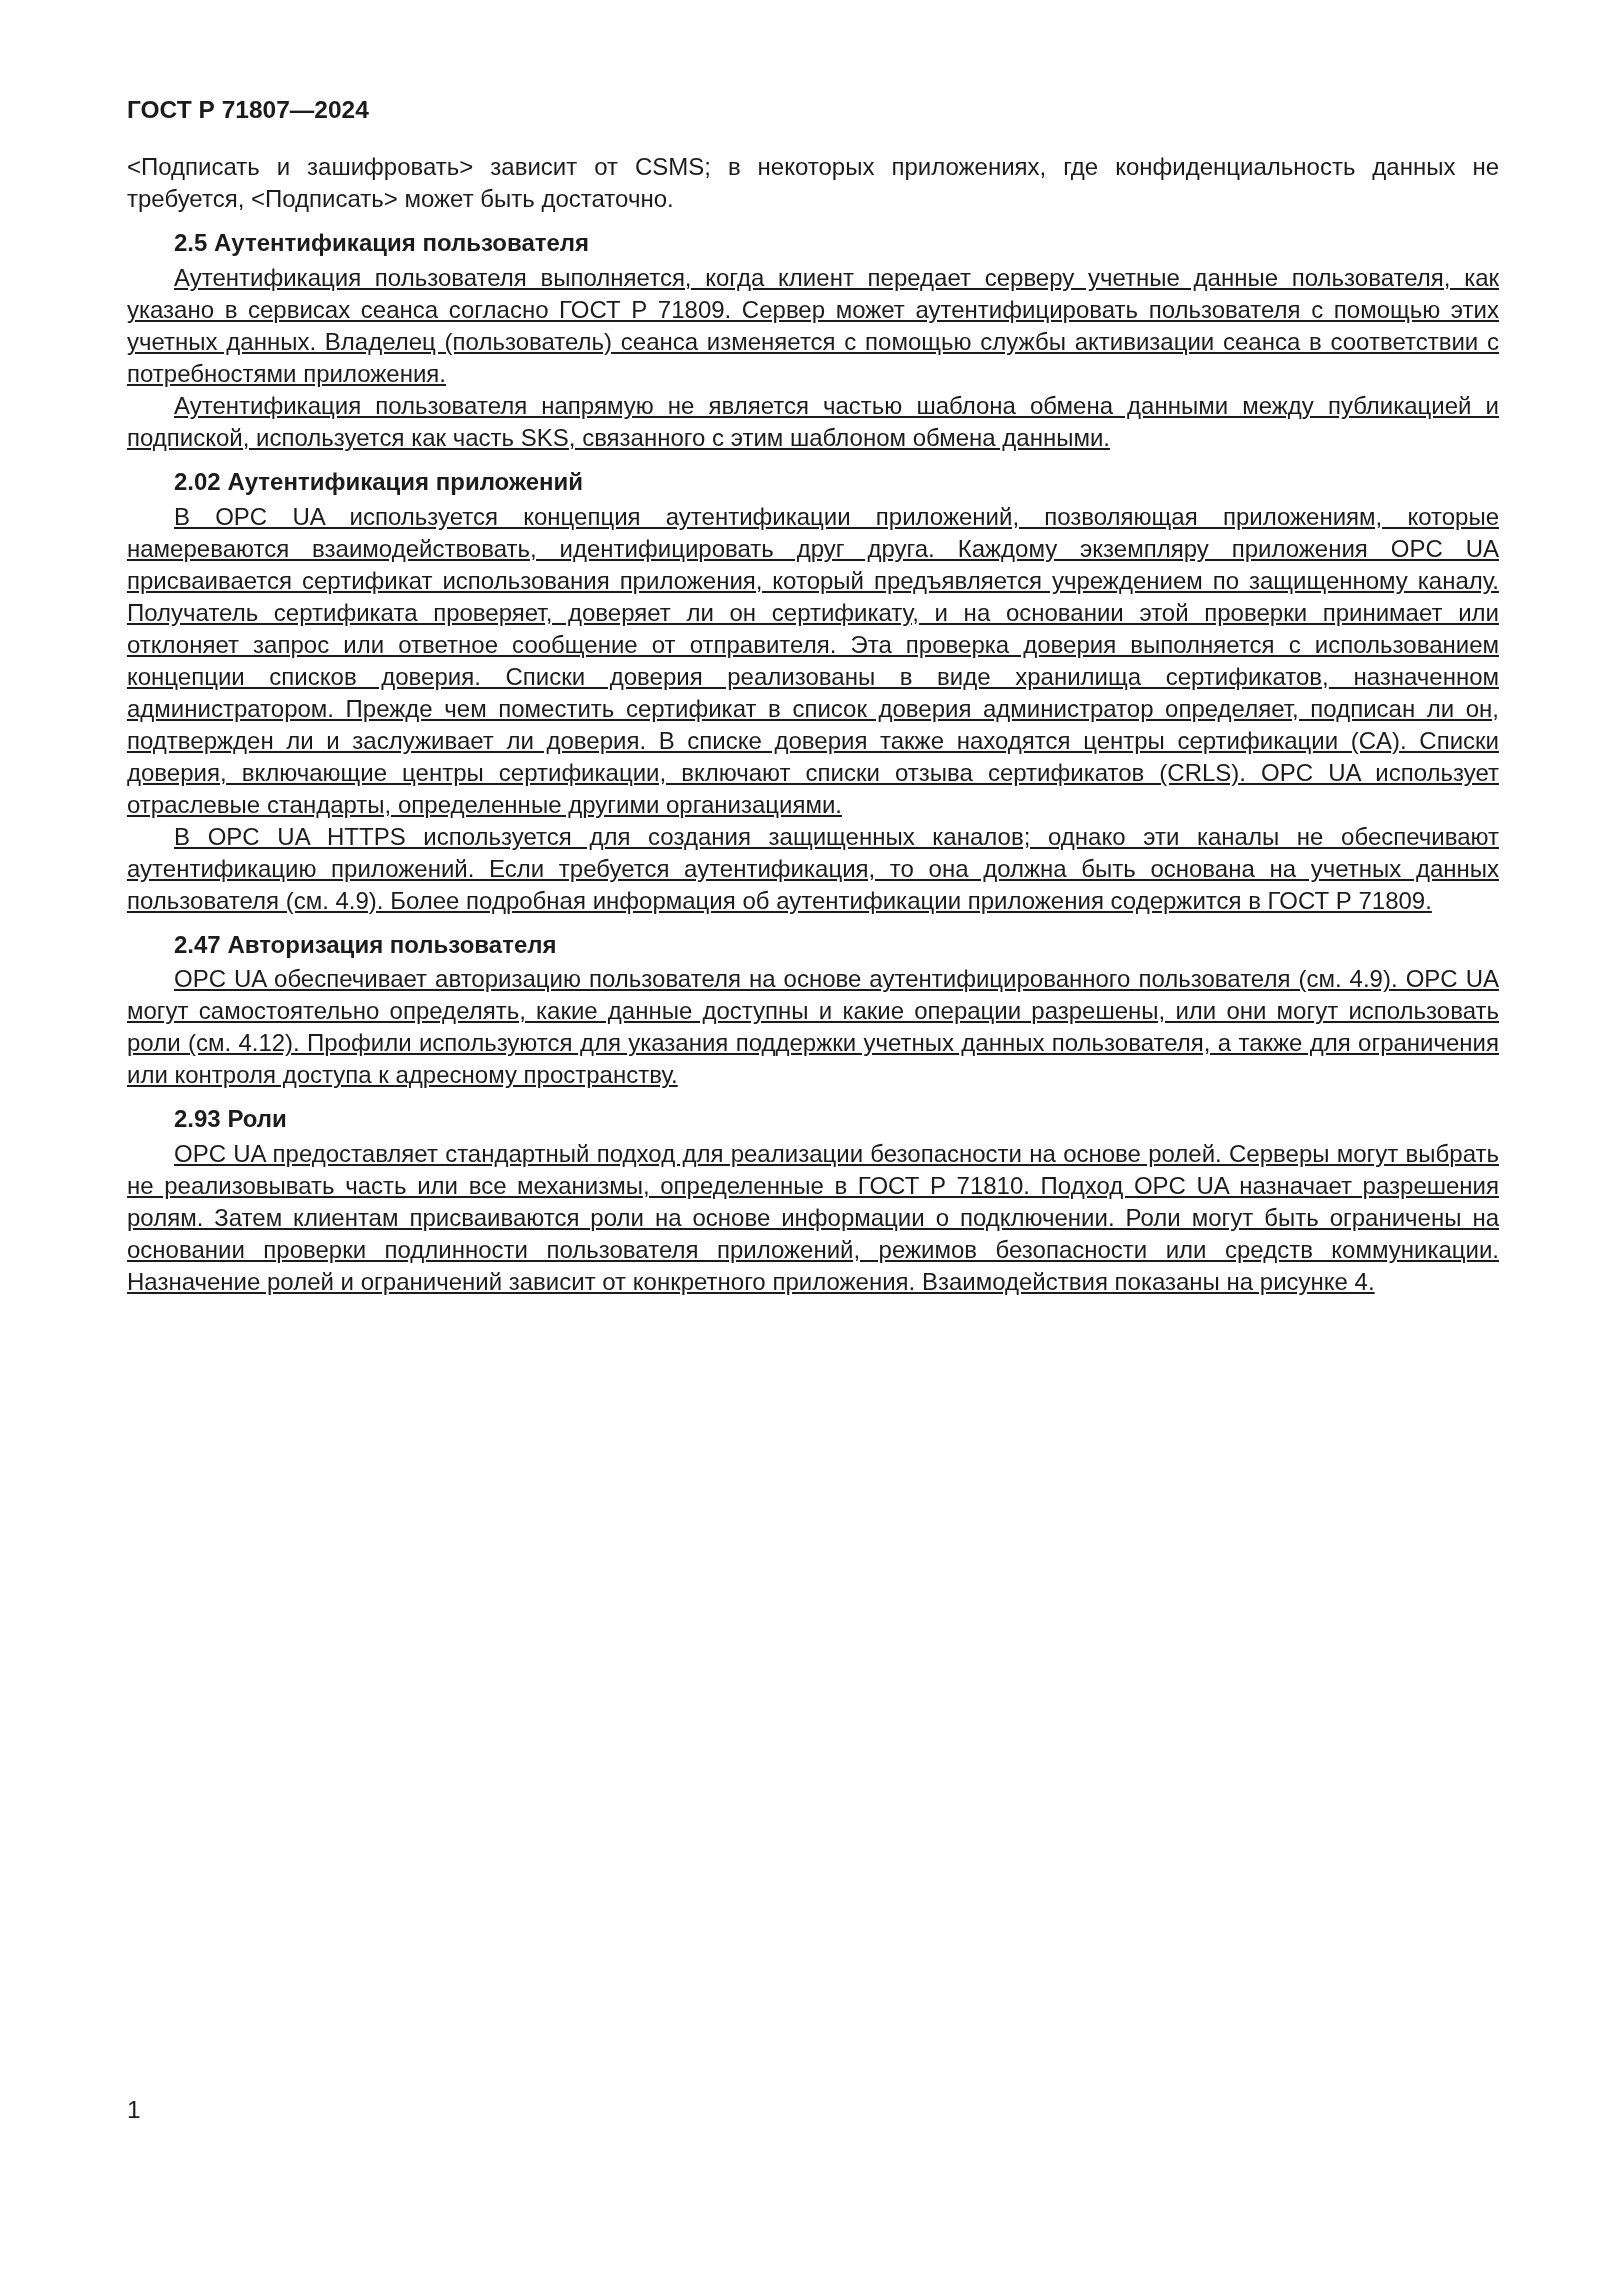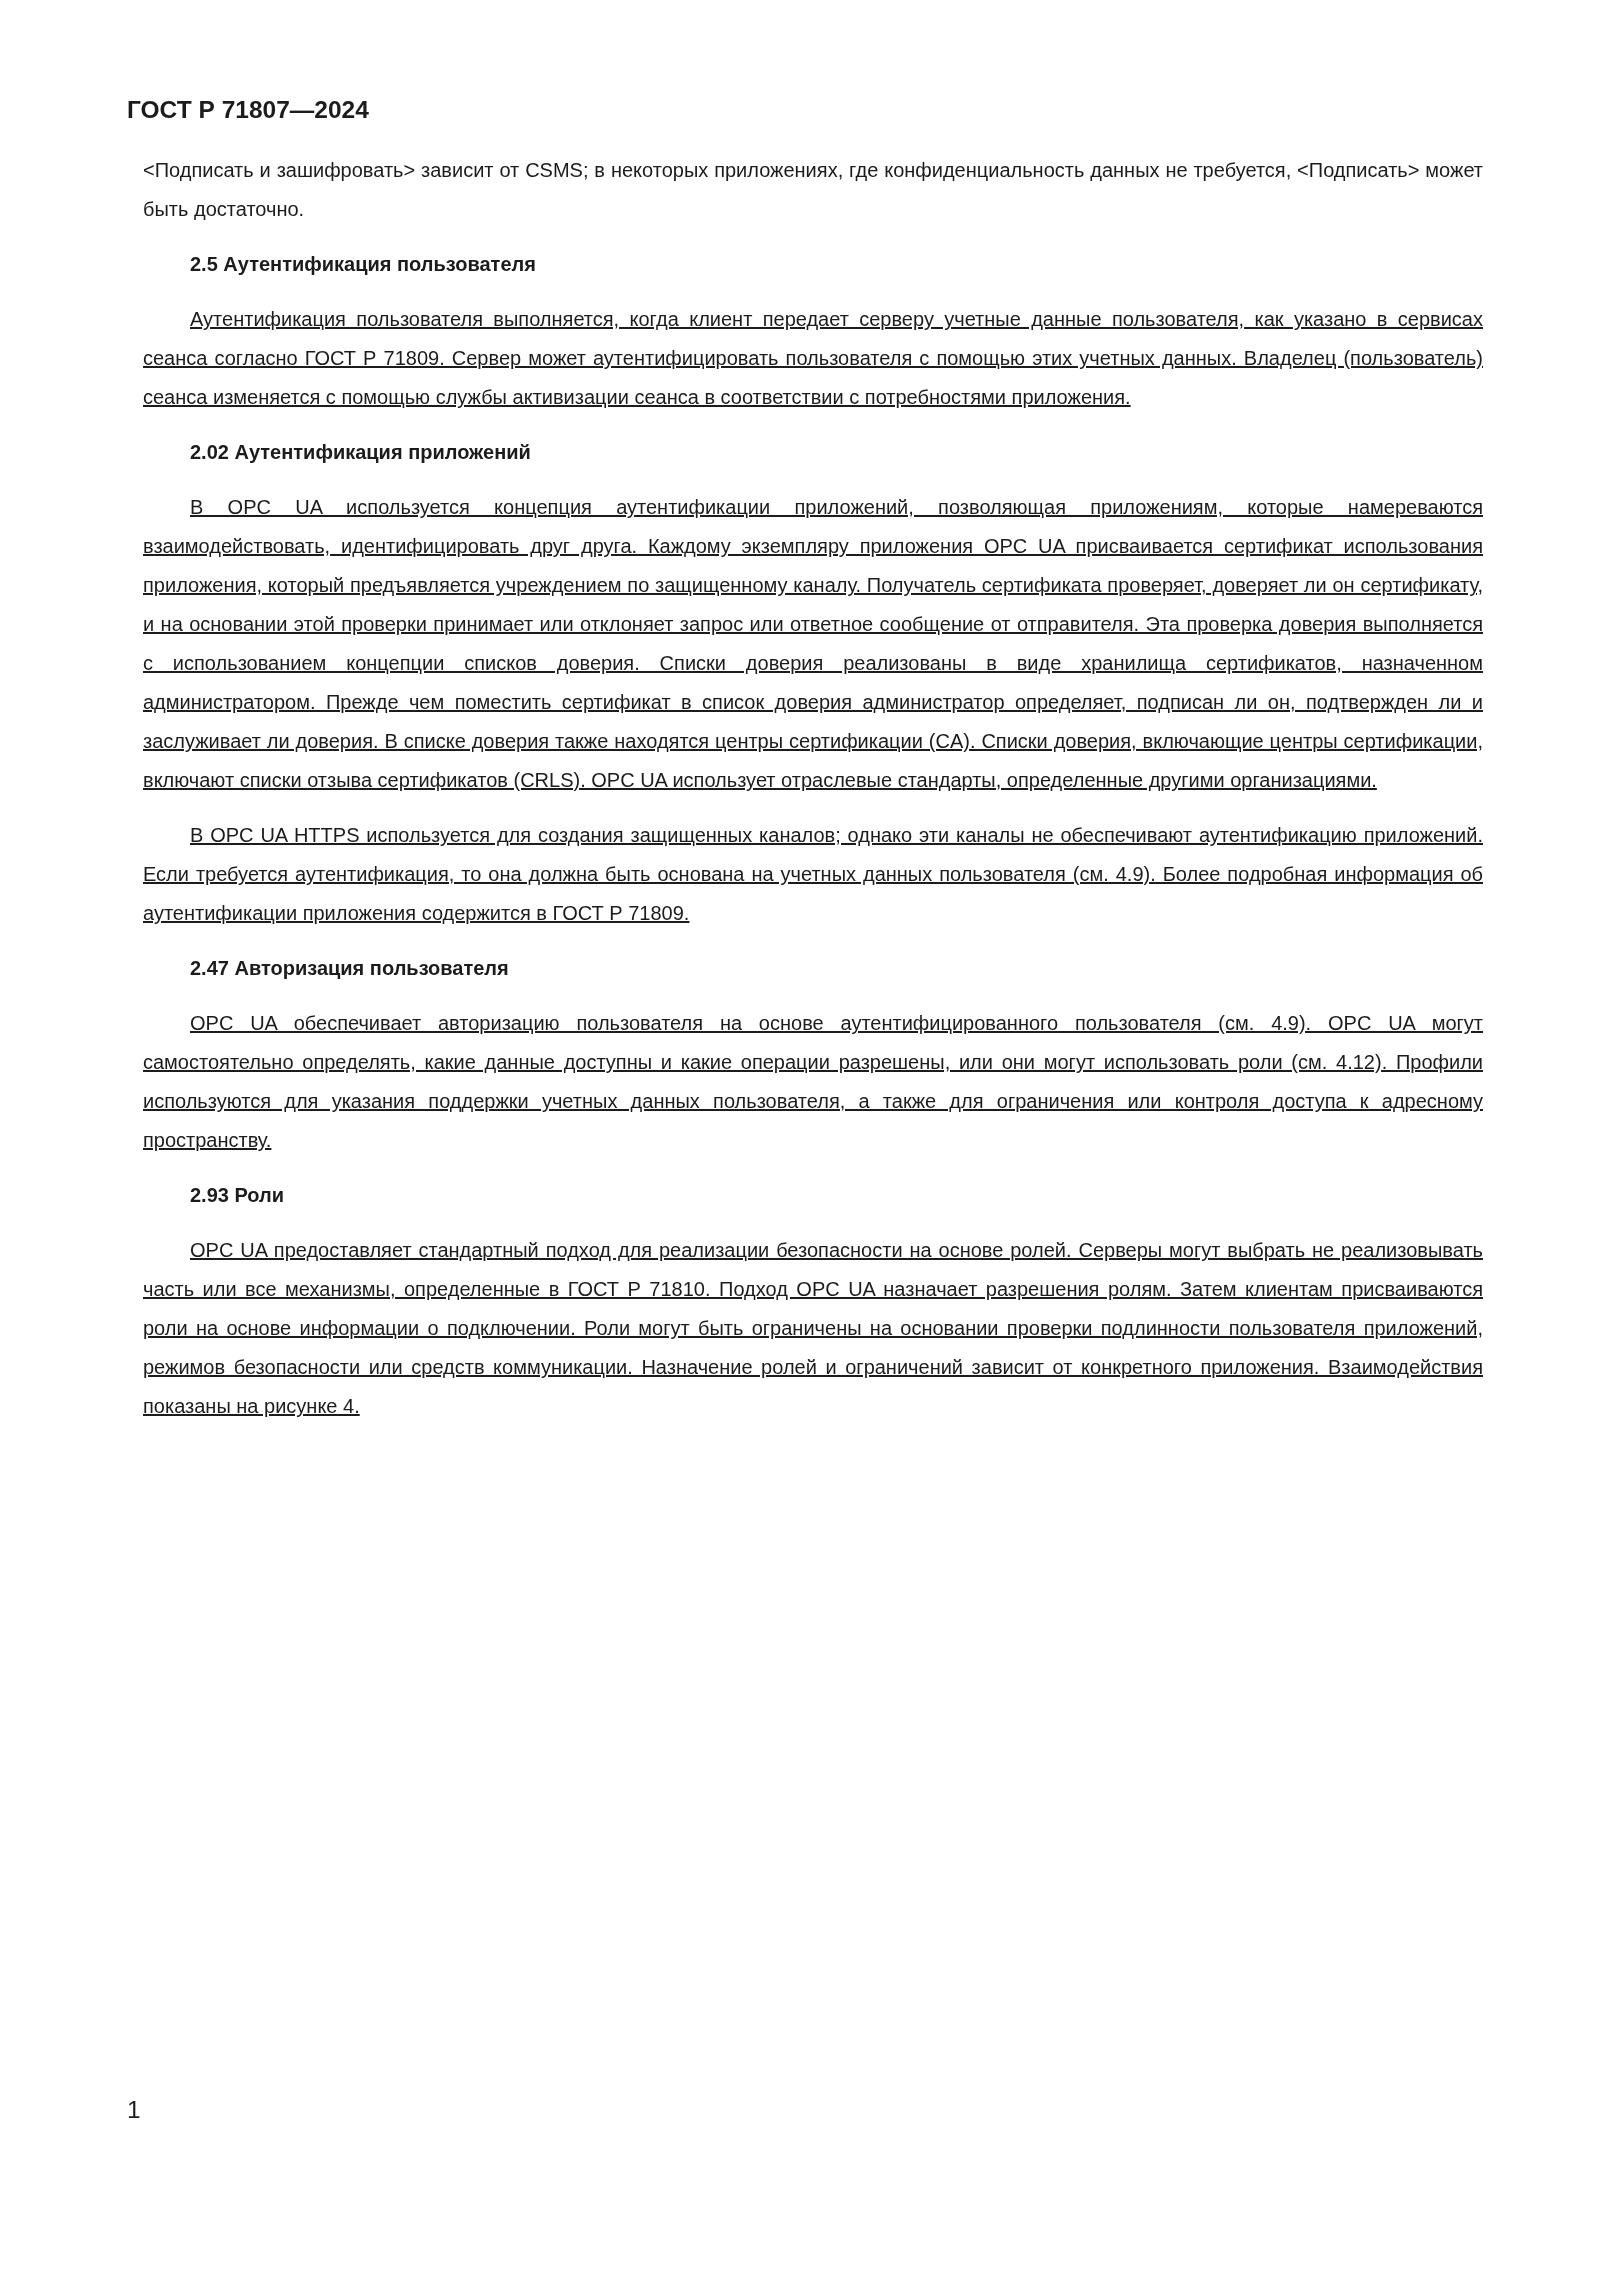--- a/index.html
+++ b/index.html
@@ -24,24 +24,24 @@
     width: 1372px;
   }
   .running-header {
     font-size: 24.5px;
     font-weight: bold;
     line-height: 28px;
     margin-bottom: 27.4px;
     text-align: left;
   }
   .block {
-    font-size: 20px;
-    line-height: 39px;
+    font-size: 24px;
+    line-height: 32px;
     text-align: justify;
-    margin: 16px;
+    margin: 0;
   }
   .para {
     text-indent: 47px;
     text-decoration: underline;
   }
   .para-continuation {
     text-indent: 0;
   }
   .heading {
     font-weight: bold;
@@ -65,20 +65,21 @@
   <div class="content">
 
     <div class="running-header">ГОСТ Р 71807—2024</div>
 
     <p class="block para-continuation">&lt;Подписать и зашифровать&gt; зависит от CSMS; в некоторых приложениях, где конфиденциальность данных не требуется, &lt;Подписать&gt; может быть достаточно.</p>
 
     <p class="block heading">2.5 Аутентификация пользователя</p>
 
     <p class="block para">Аутентификация пользователя выполняется, когда клиент передает серверу учетные данные пользователя, как указано в сервисах сеанса согласно ГОСТ Р 71809. Сервер может аутентифицировать пользователя с помощью этих учетных данных. Владелец (пользователь) сеанса изменяется с помощью службы активизации сеанса в соответствии с потребностями приложения.</p>
 
+    <p class="block para">Аутентификация пользователя напрямую не является частью шаблона обмена данными между публикацией и подпиской, используется как часть SKS, связанного с этим шаблоном обмена данными.</p>
 
     <p class="block heading">2.02 Аутентификация приложений</p>
 
     <p class="block para">В OPC UA используется концепция аутентификации приложений, позволяющая приложениям, которые намереваются взаимодействовать, идентифицировать друг друга. Каждому экземпляру приложения OPC UA присваивается сертификат использования приложения, который предъявляется учреждением по защищенному каналу. Получатель сертификата проверяет, доверяет ли он сертификату, и на основании этой проверки принимает или отклоняет запрос или ответное сообщение от отправителя. Эта проверка доверия выполняется с использованием концепции списков доверия. Списки доверия реализованы в виде хранилища сертификатов, назначенном администратором. Прежде чем поместить сертификат в список доверия администратор определяет, подписан ли он, подтвержден ли и заслуживает ли доверия. В списке доверия также находятся центры сертификации (CA). Списки доверия, включающие центры сертификации, включают списки отзыва сертификатов (CRLS). OPC UA использует отраслевые стандарты, определенные другими организациями.</p>
 
     <p class="block para">В OPC UA HTTPS используется для создания защищенных каналов; однако эти каналы не обеспечивают аутентификацию приложений. Если требуется аутентификация, то она должна быть основана на учетных данных пользователя (см. 4.9). Более подробная информация об аутентификации приложения содержится в ГОСТ Р 71809.</p>
 
     <p class="block heading">2.47 Авторизация пользователя</p>
 
     <p class="block para">OPC UA обеспечивает авторизацию пользователя на основе аутентифицированного пользователя (см. 4.9). OPC UA могут самостоятельно определять, какие данные доступны и какие операции разрешены, или они могут использовать роли (см. 4.12). Профили используются для указания поддержки учетных данных пользователя, а также для ограничения или контроля доступа к адресному пространству.</p>

